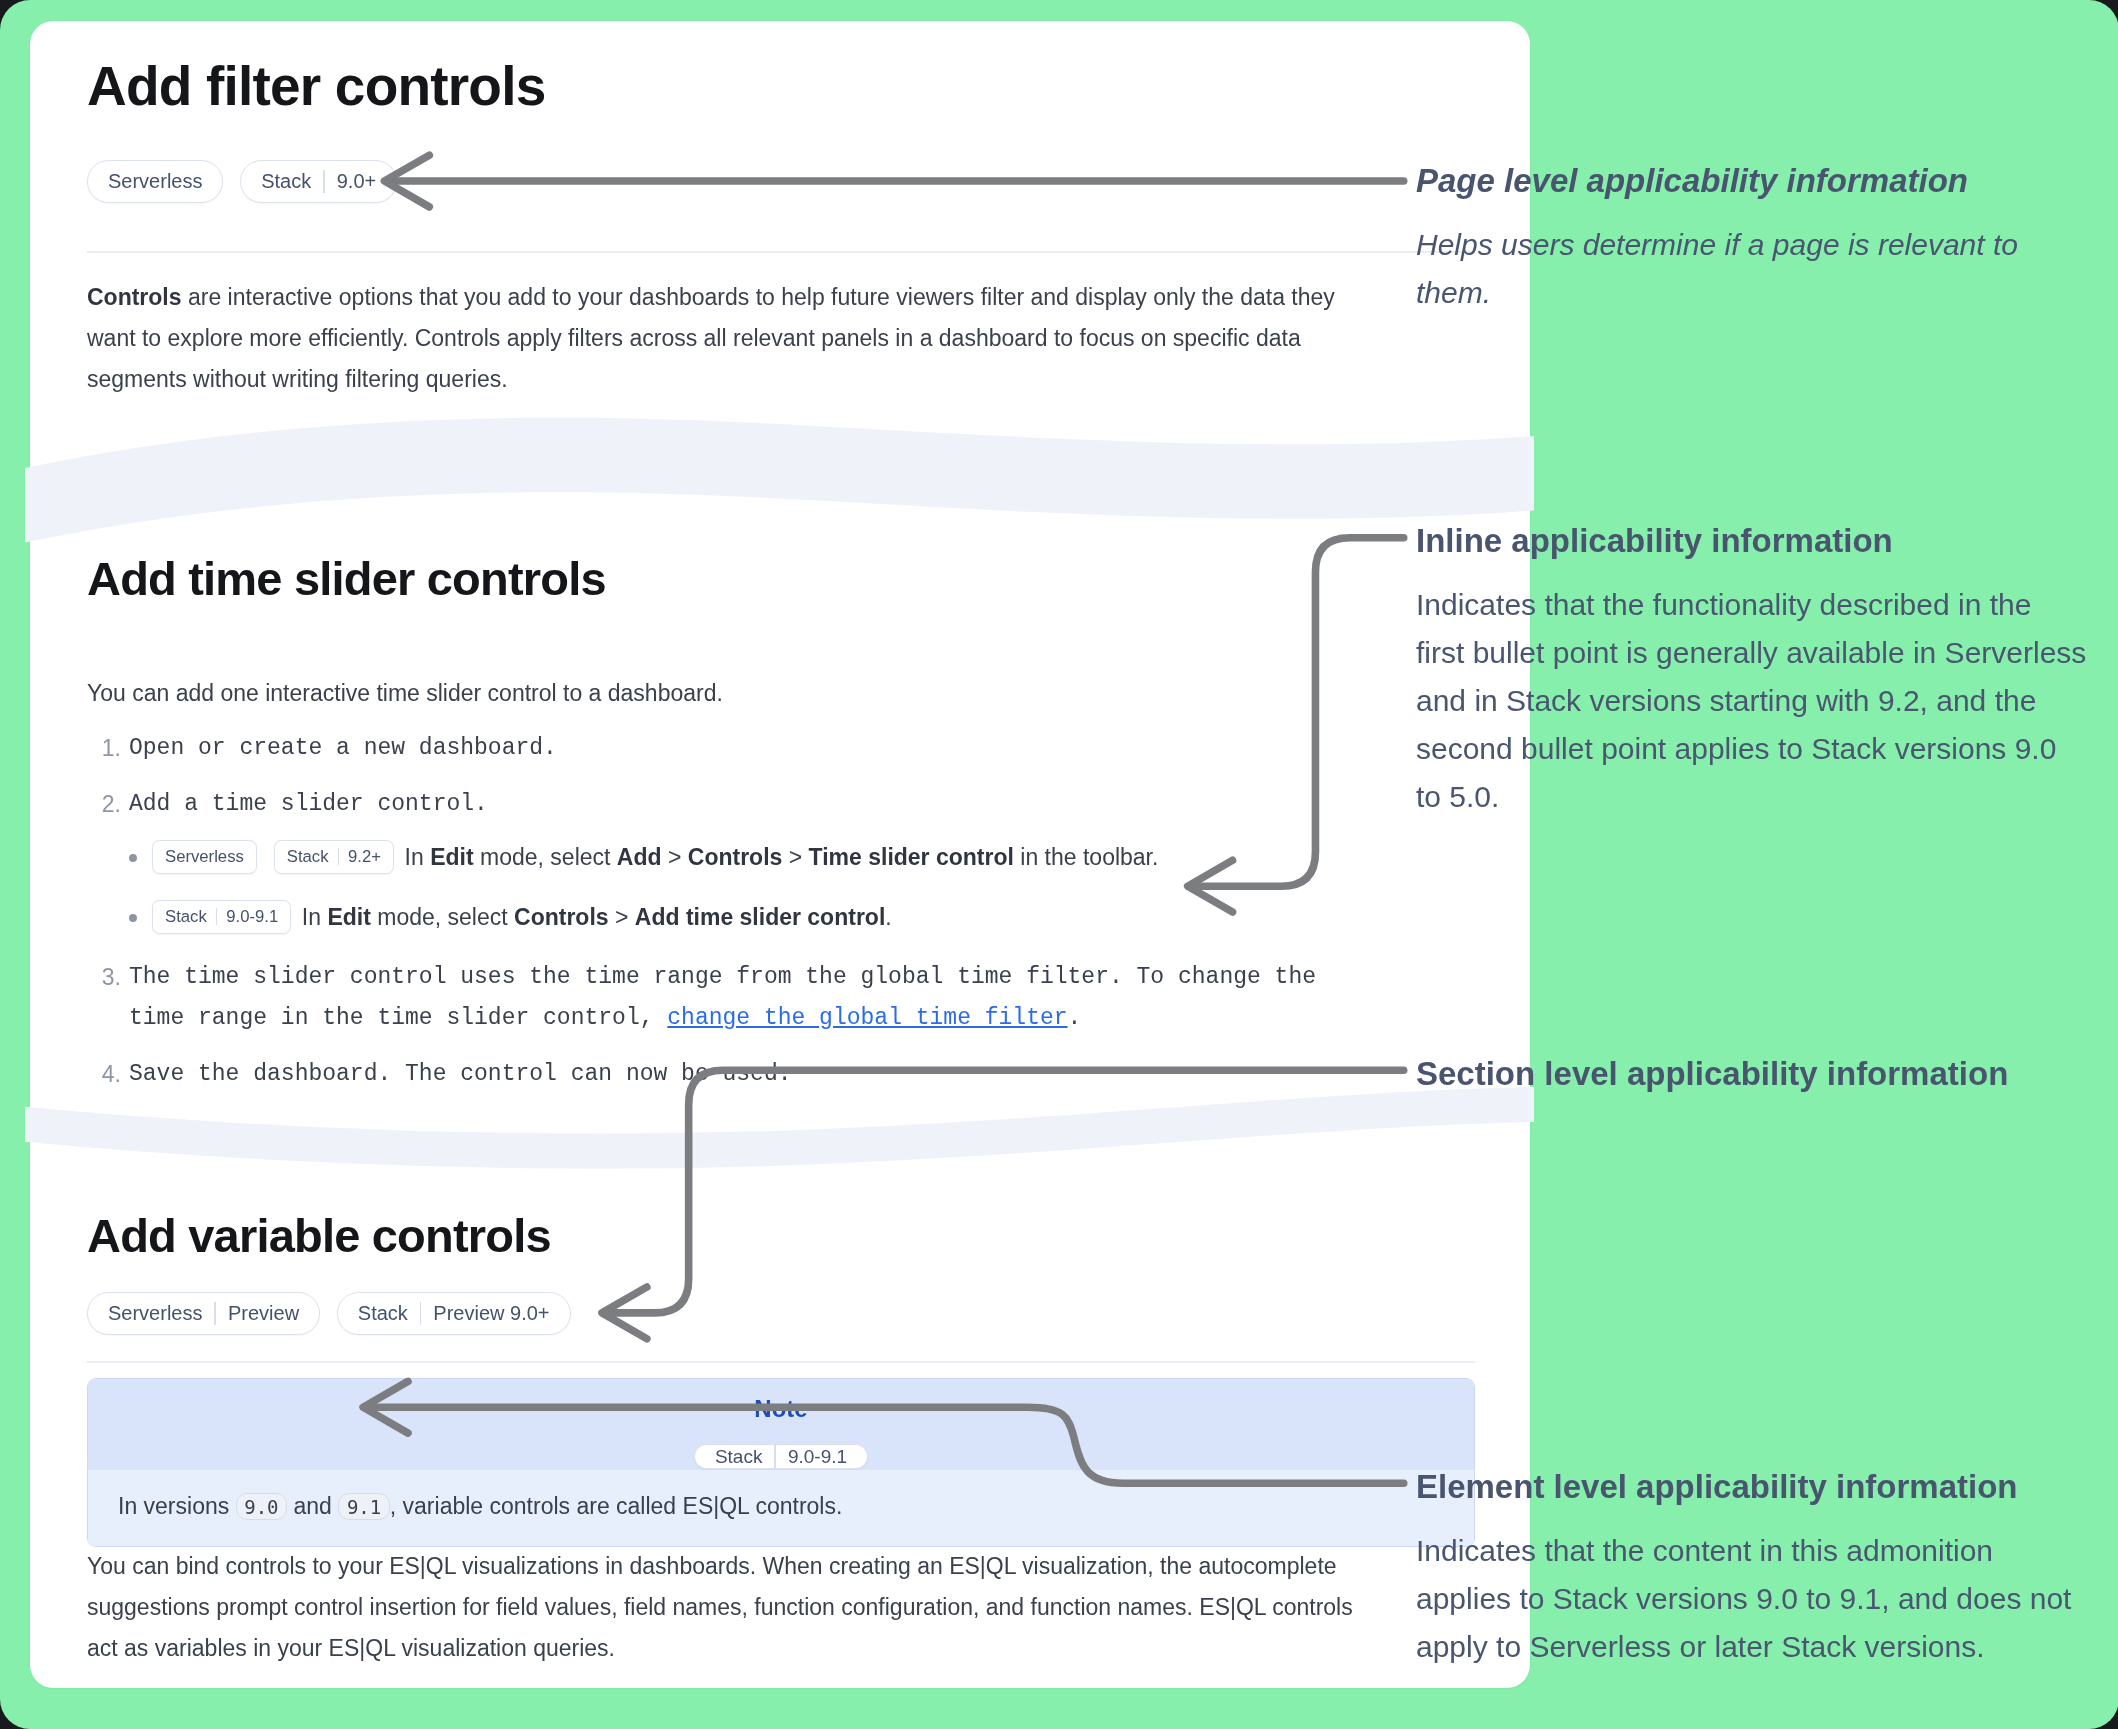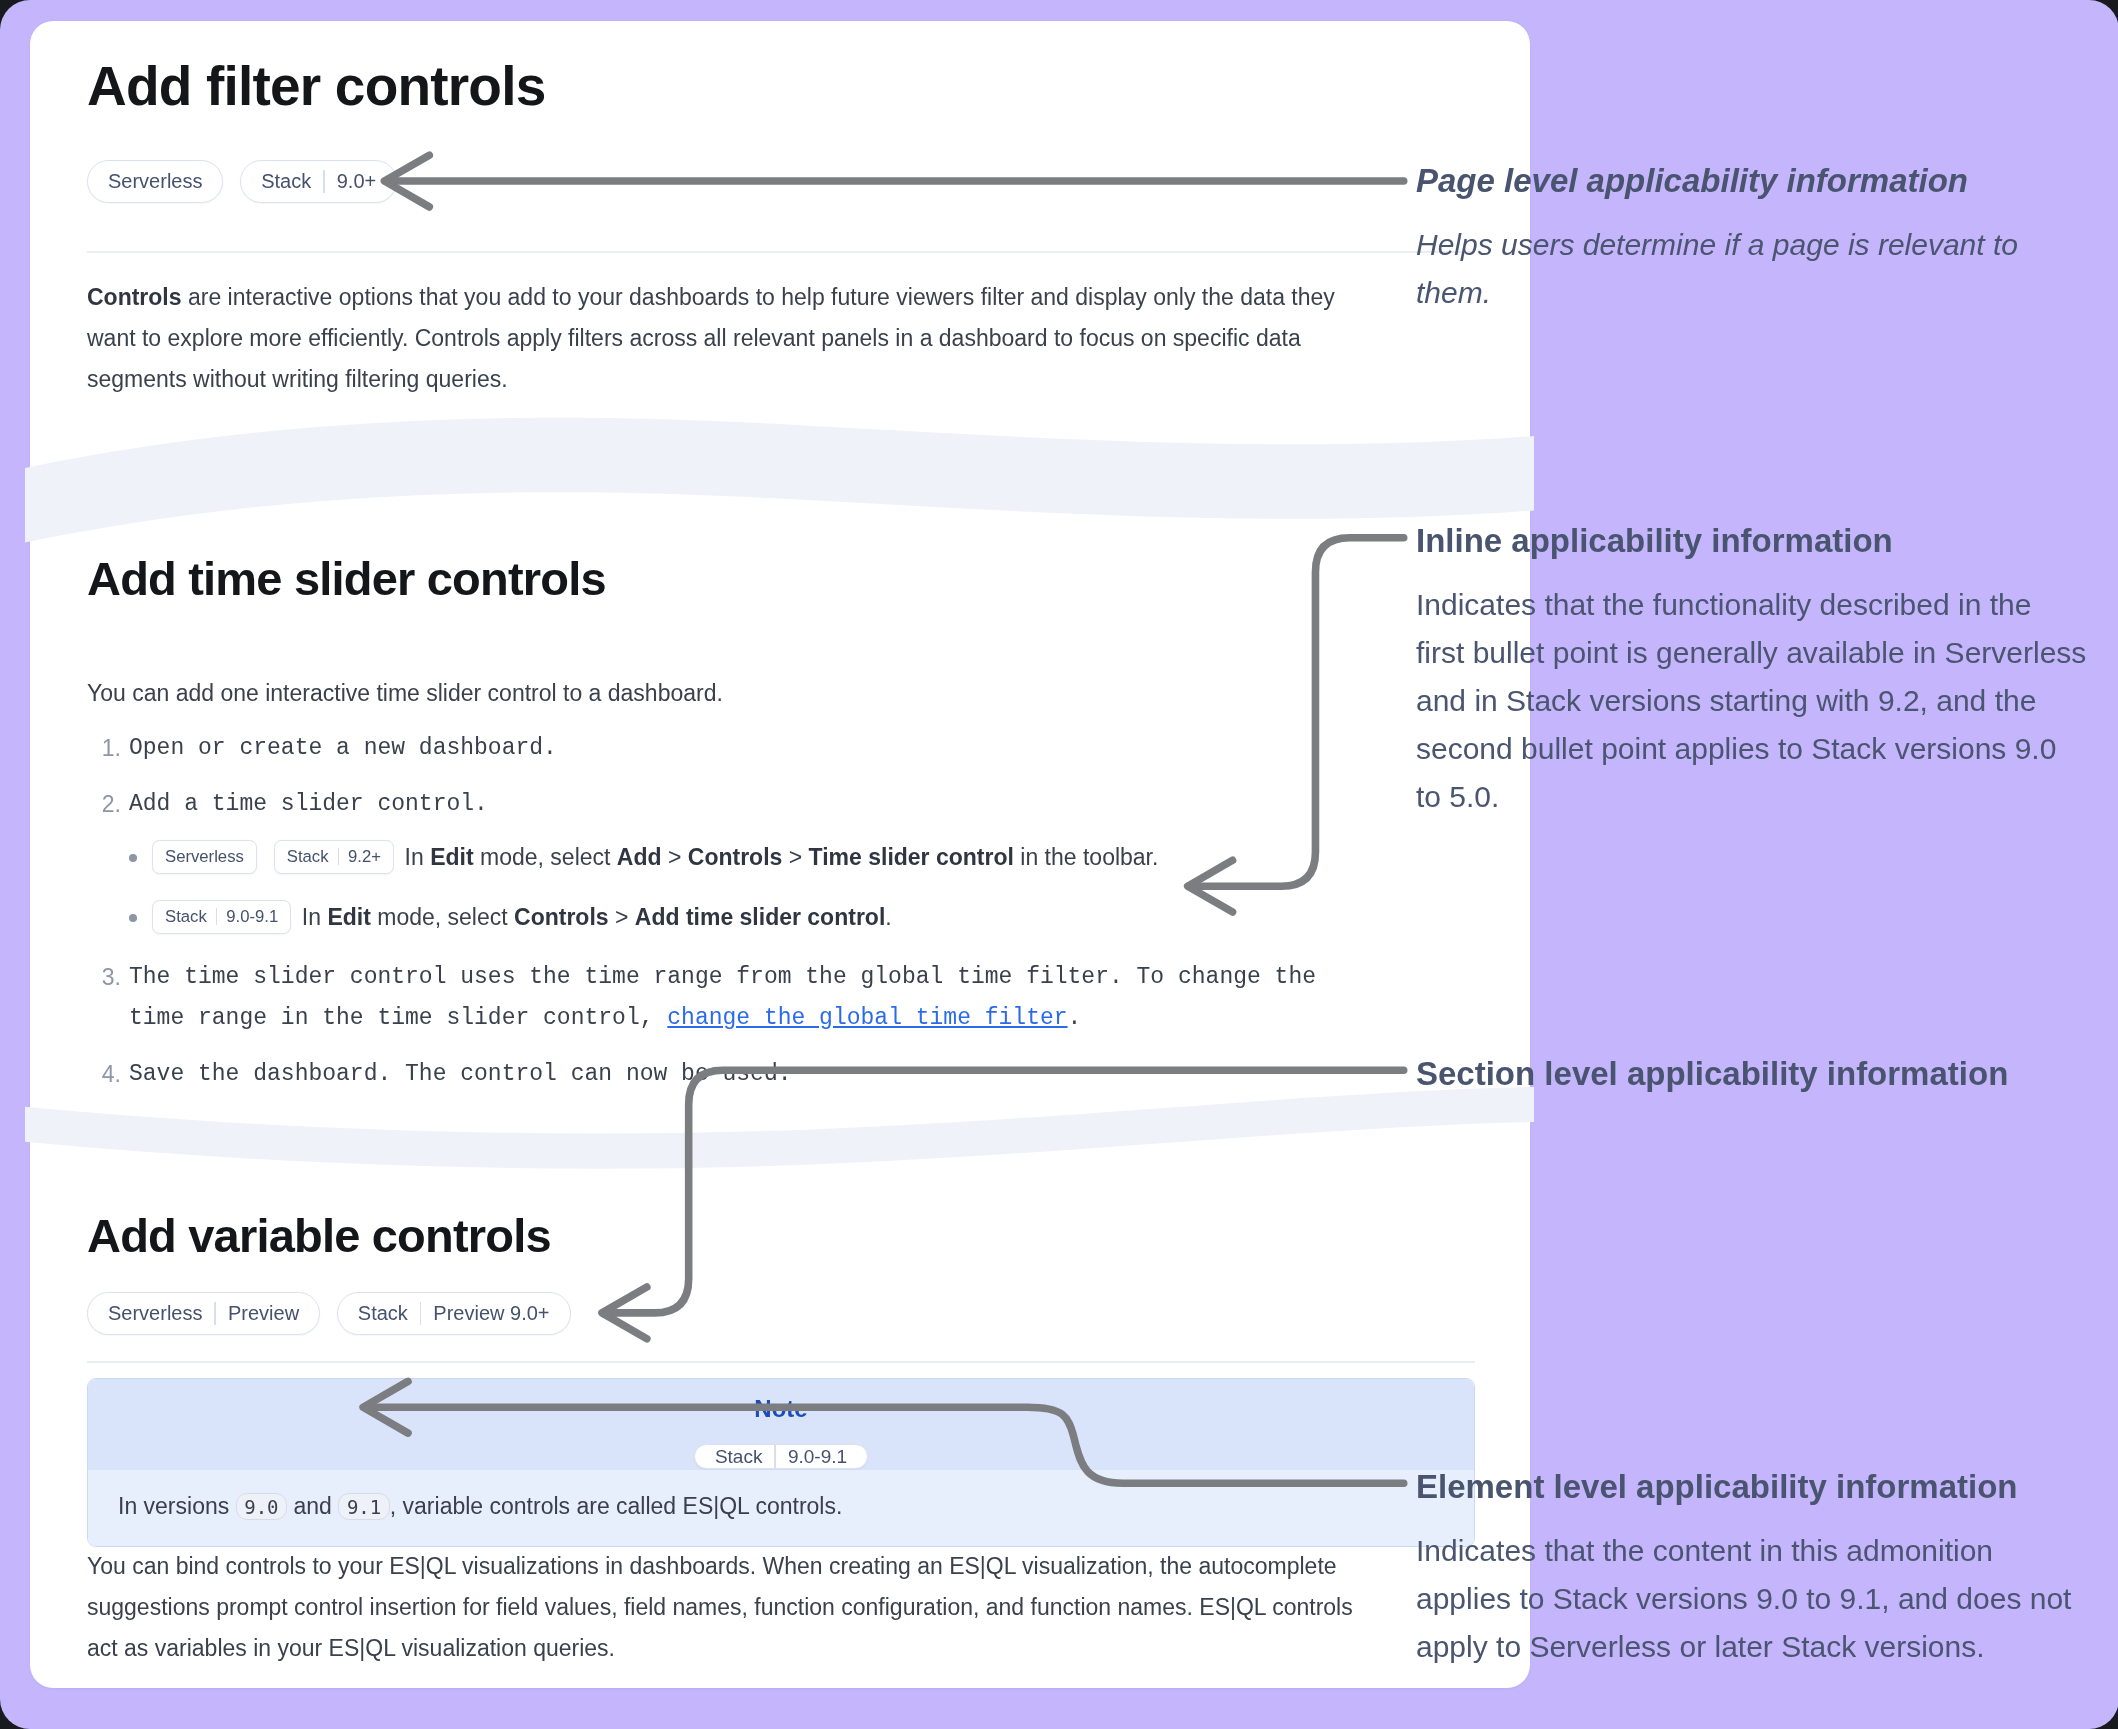--- a/index.html
+++ b/index.html
@@ -3,21 +3,21 @@
 <meta charset="utf-8">
 <style>
   html,body{margin:0;padding:0;}
   body{
     width:2119px;height:1729px;background:#191a1e;
     font-family:"Liberation Sans","DejaVu Sans",sans-serif;
     -webkit-font-smoothing:antialiased;
   }
   .page{
     position:absolute;left:0;top:0;width:2119px;height:1729px;
-    background:#c4b5fd;border-radius:30px;overflow:hidden;
+    background:#86efac;border-radius:30px;overflow:hidden;
   }
   
   .cards{
     position:absolute;left:30px;top:21px;width:1500px;height:1667px;
     background:#ffffff;border-radius:23px;
     box-shadow:0 0.8px 2.3px rgba(25,35,80,0.05);
   }
   .wave{position:absolute;left:-4.6px;width:1509px;pointer-events:none;}
   .wave svg{display:block;width:100%;height:100%;}
   .h1{

